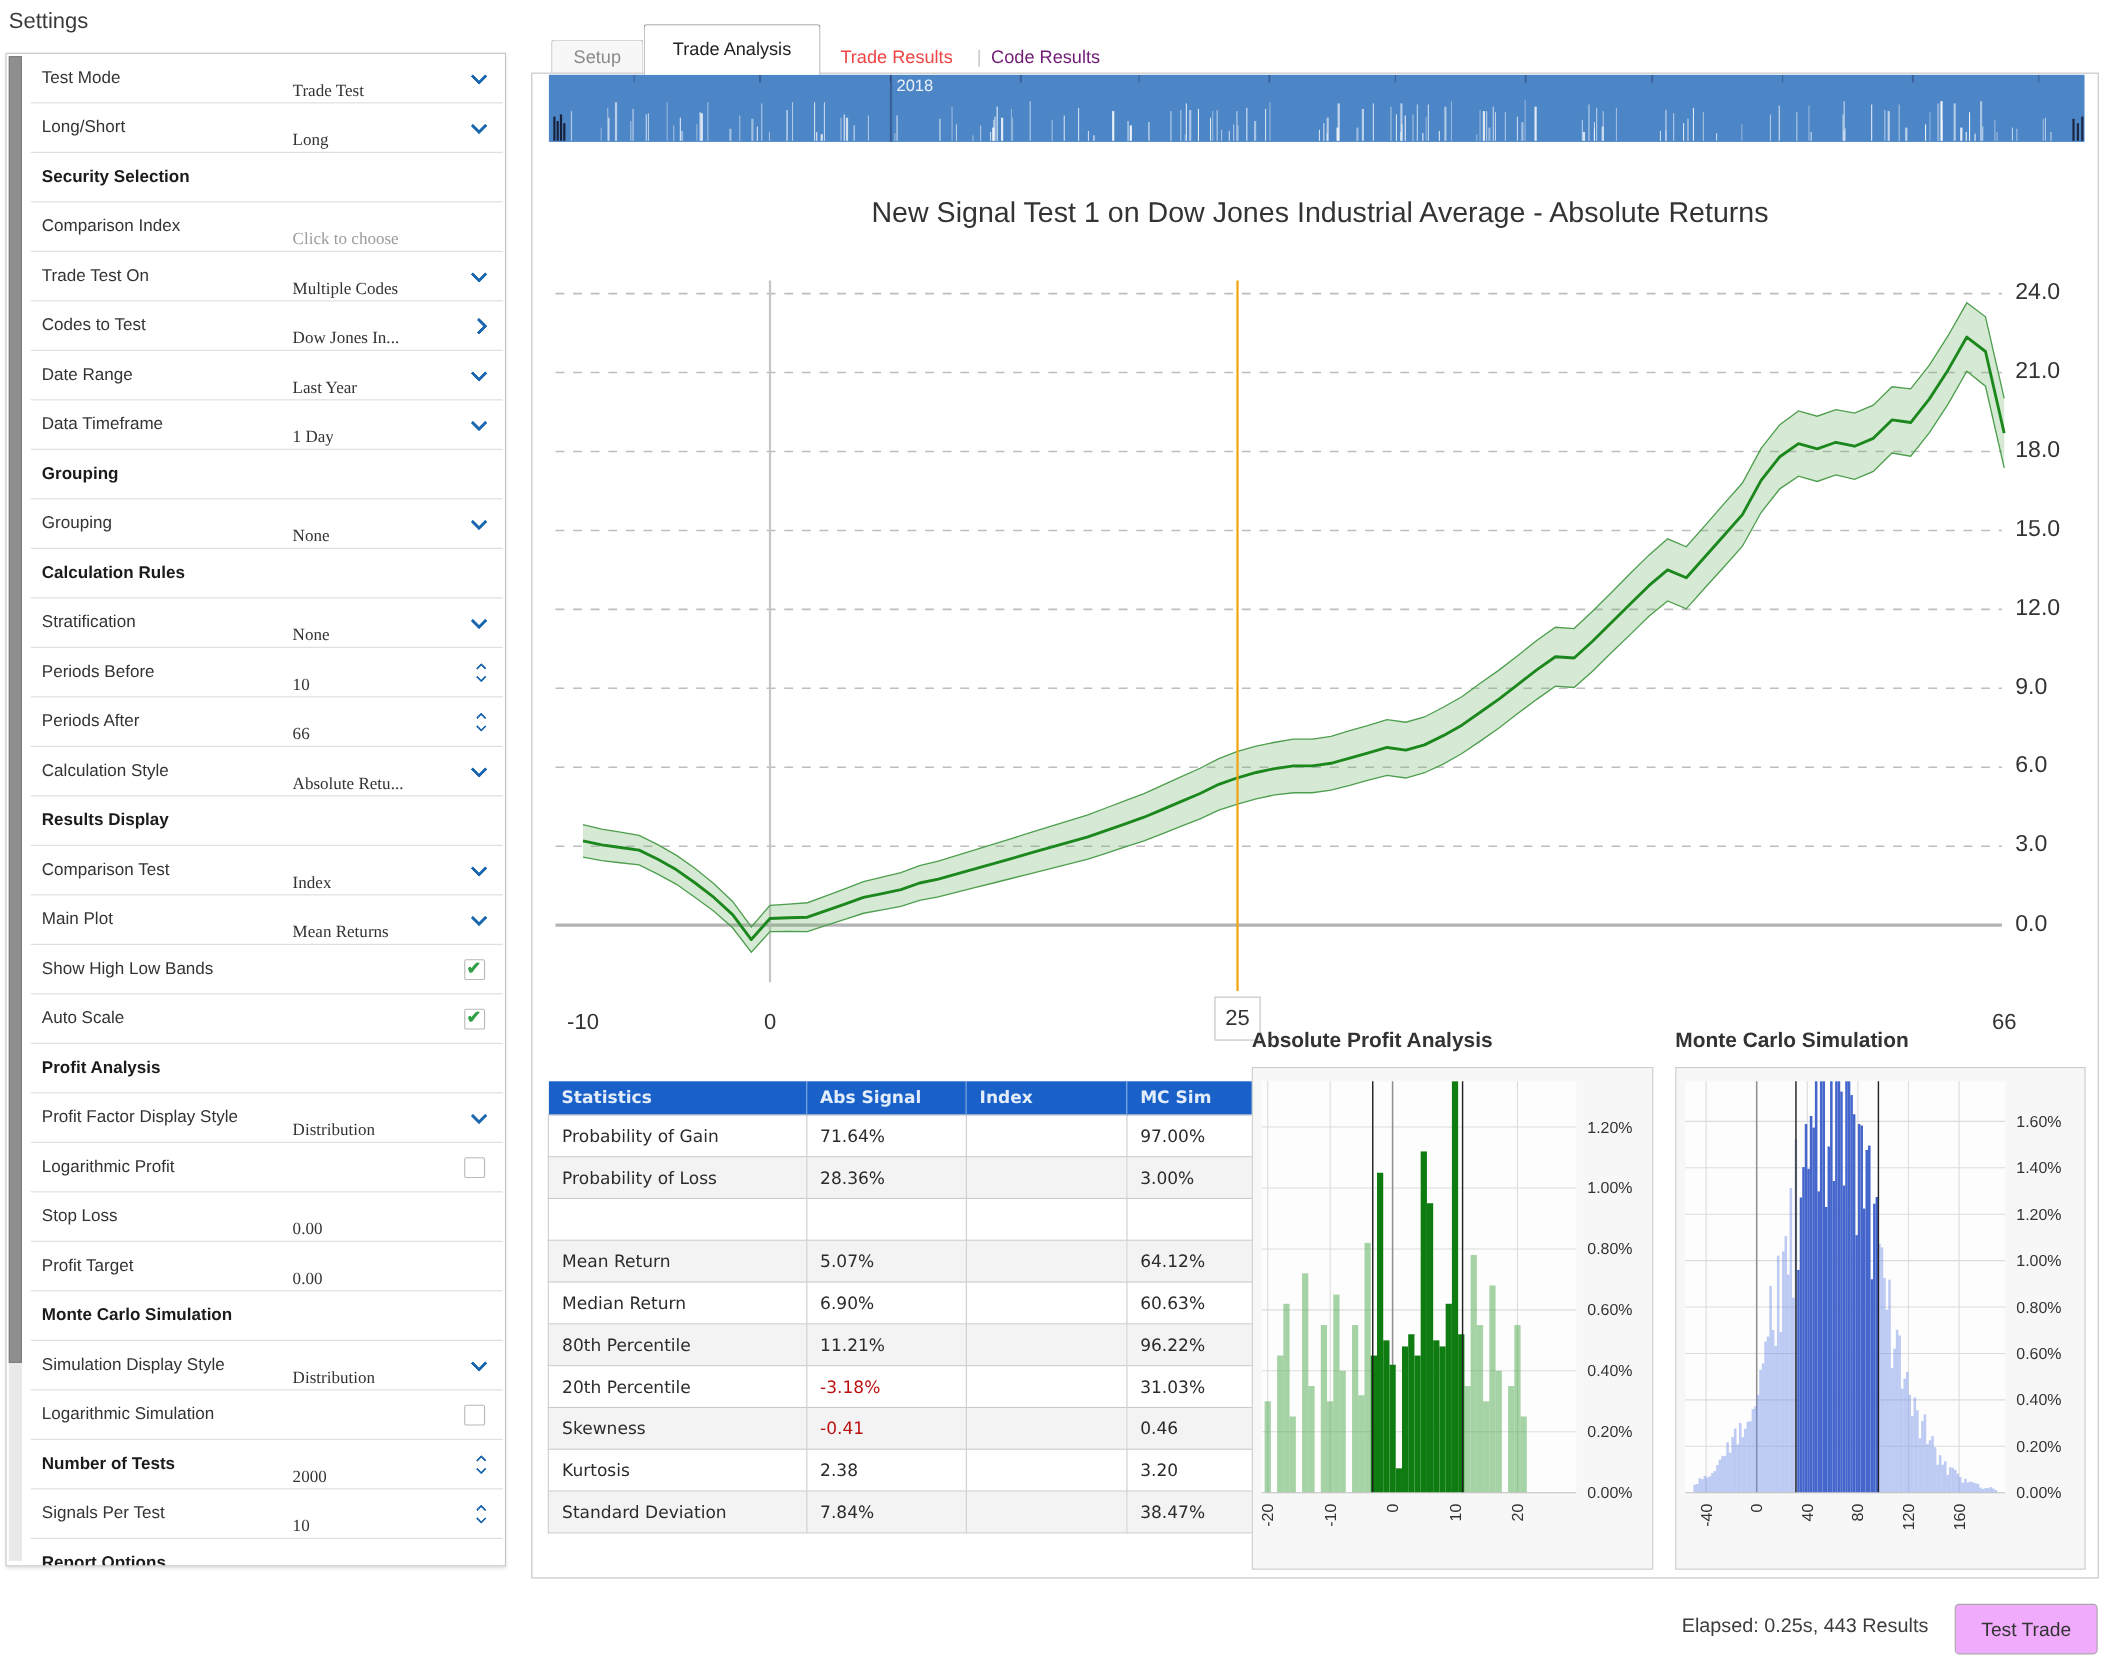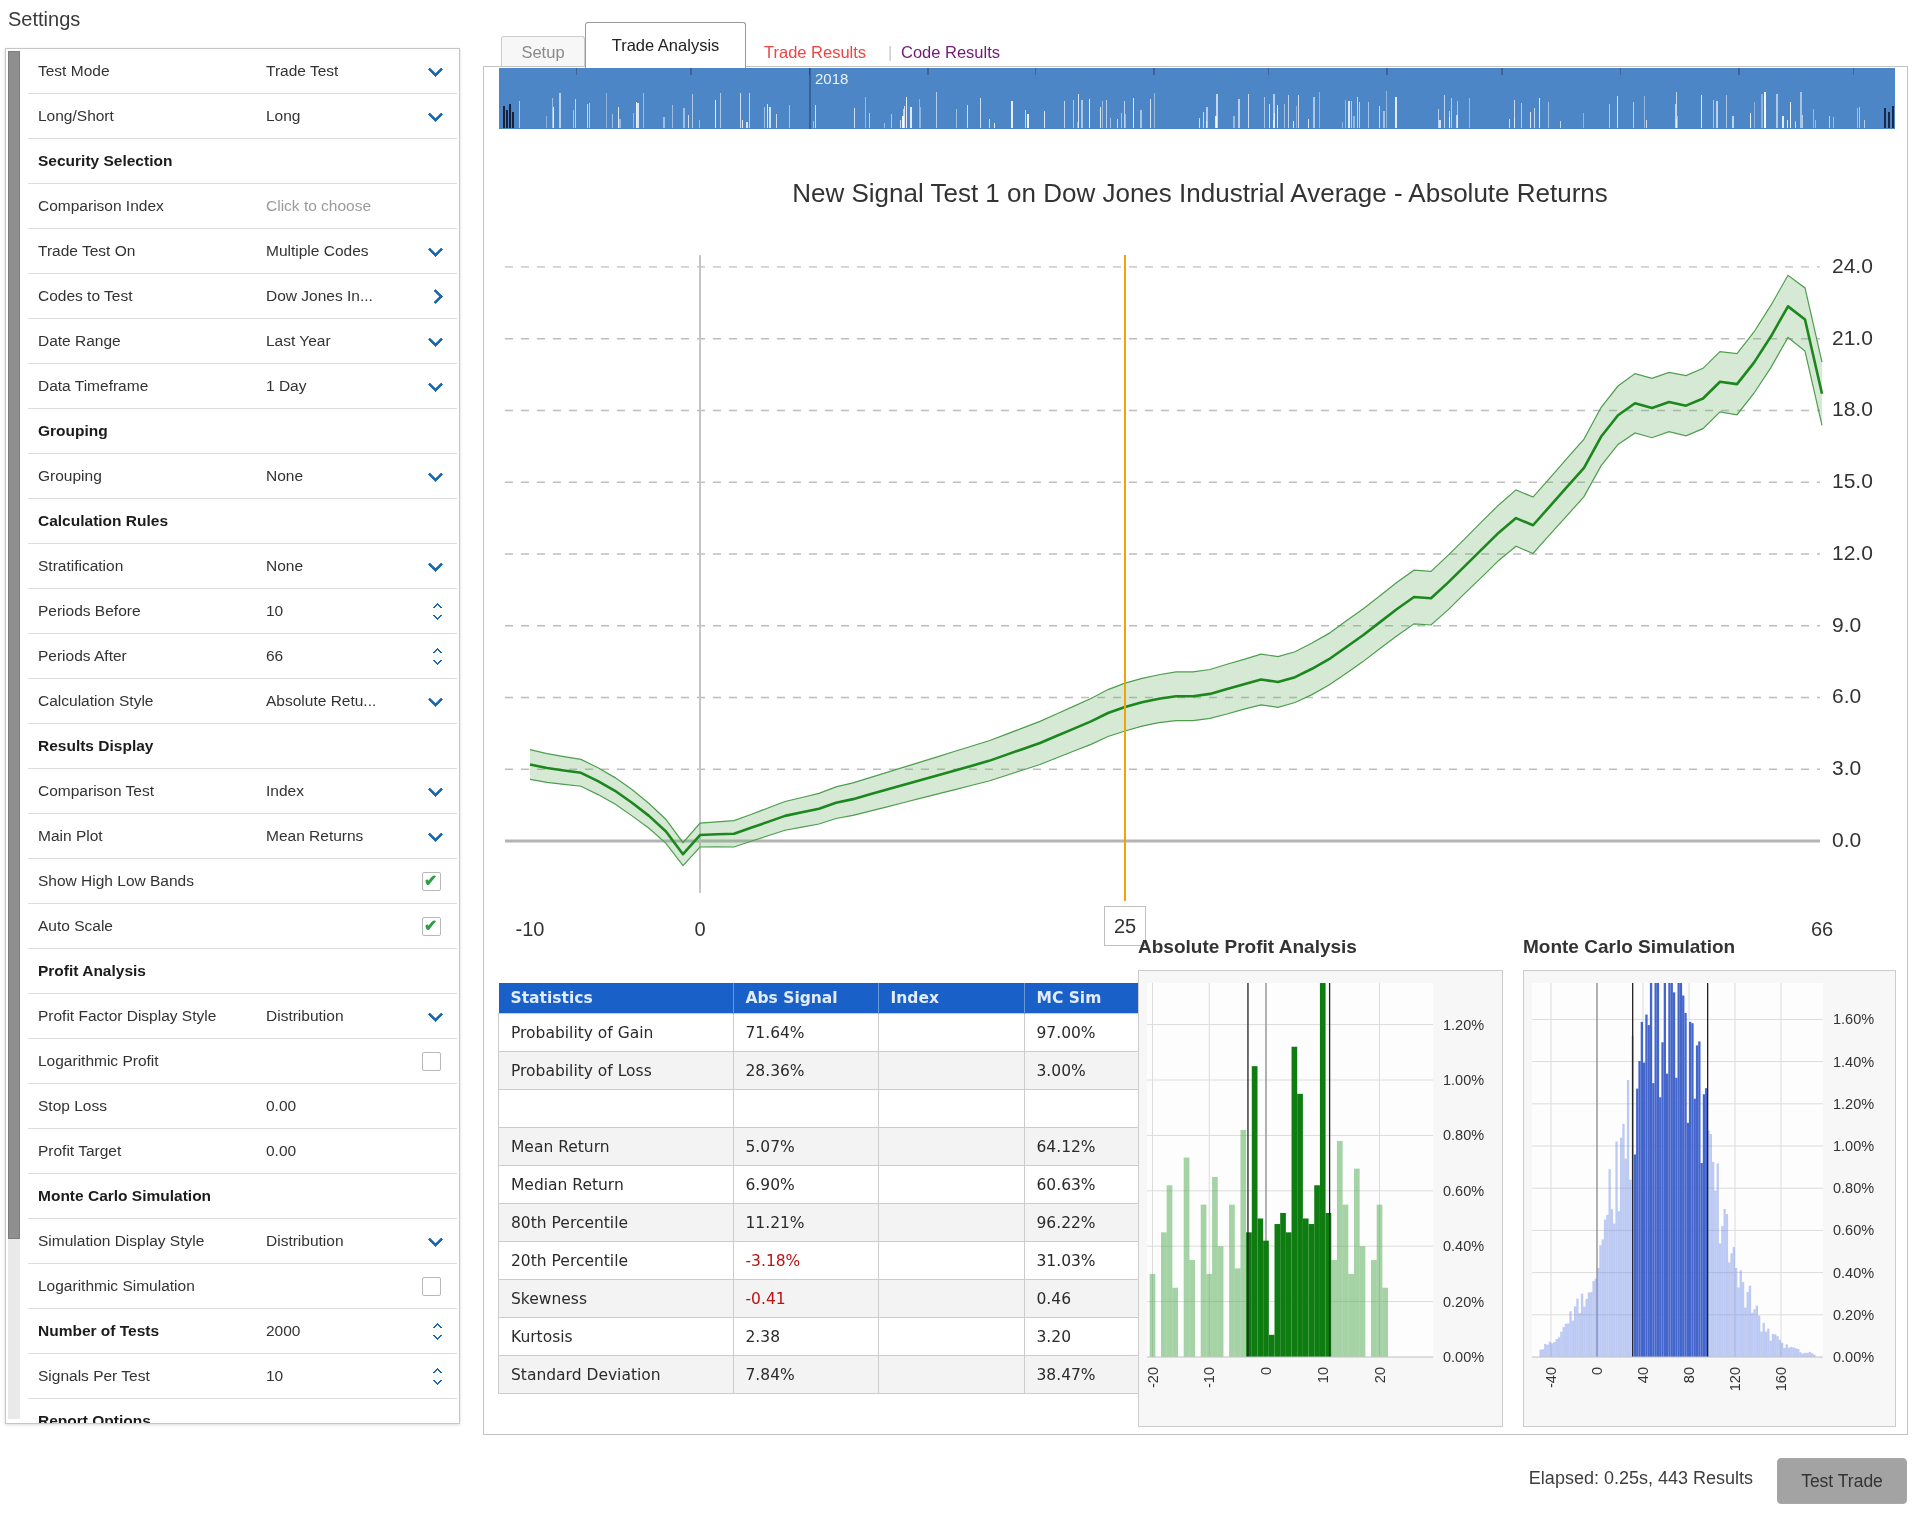--- a/index.html
+++ b/index.html
@@ -11,21 +11,21 @@
   #settings-title{left:8px;top:8px;font-size:20px;color:#3a3a3a;}
   #sidebar{left:5px;top:48px;width:453px;height:1374px;border:1px solid #c6c6c6;
            background:#fff;box-shadow:0 1px 3px rgba(0,0,0,.15);overflow:hidden;}
   #sb-track{position:absolute;left:2px;top:2px;width:12px;height:1368px;background:#e9e9e9;}
   #sb-thumb{position:absolute;left:0;top:0;width:12px;height:1188px;background:#8f8f8f;border:1px solid #7d7d7d;box-sizing:border-box;}
   #sidebar-rows{position:absolute;left:18px;top:0;width:433px;}
   .sb-row{position:relative;height:44px;line-height:44px;border-bottom:1px solid #ddd;
           margin-left:4px;padding-left:10px;font-size:15.5px;color:#333;}
   .sb-row.hdr{font-weight:bold;color:#1b1b1b;}
   .sb-row.boldlabel .sb-label{font-weight:bold;color:#1b1b1b;}
-  .sb-value{position:absolute;left:238px;top:0;max-width:150px;white-space:nowrap;overflow:hidden;color:#333;}
+  .sb-value{position:absolute;left:238px;top:12px;max-width:150px;white-space:nowrap;overflow:hidden;color:#333;font-family:Liberation Serif, serif;}
   .sb-value.ph{color:#9b9b9b;}
   .sb-ctrl{position:absolute;right:16px;top:0;height:44px;display:flex;align-items:center;}
   .chev{display:inline-block;width:8px;height:8px;border-right:3px solid #1a67b0;
         border-bottom:3px solid #1a67b0;border-radius:1px;}
   .chev.down{transform:rotate(45deg);margin-top:-4px;}
   .chev.right{transform:rotate(-45deg);}
   .stepper{display:flex;flex-direction:column;gap:3px;align-items:center;}
   .stepper .chev{width:5px;height:5px;border-width:2.5px;}
   .stepper .up{transform:rotate(-135deg);margin-bottom:-1px;}
   .stepper .dn{transform:rotate(45deg);margin-top:-1px;}
@@ -71,21 +71,21 @@
   
   .hist-title{position:absolute;font-size:19px;font-weight:bold;color:#333;}
   .hist-panel{position:absolute;top:970px;height:455px;background:#f7f7f7;border:1px solid #ccc;}
   #profit-title{left:1138px;top:936px;}
   #mc-title{left:1523px;top:936px;}
   #profit-panel{left:1138px;width:363px;}
   #mc-panel{left:1523px;width:371px;}
 
   
   #status-text{left:1403px;top:1468px;width:350px;text-align:right;font-size:18px;color:#3d3d3d;}
-  #test-trade-btn{position:absolute;left:1777px;top:1458px;width:130px;height:46px;background:#a3a3a3;
+  #test-trade-btn{position:absolute;left:1777px;top:1458px;width:130px;height:46px;background:#f0abfc;
       border:1px solid #a8a8a8;border-radius:4px;font-size:17.5px;color:#333;
       font-family:"Liberation Sans",sans-serif;}
 </style>
 </head>
 <body>
 
 <div id="stage">
 
   <div class="abs" id="settings-title">Settings</div>
 

